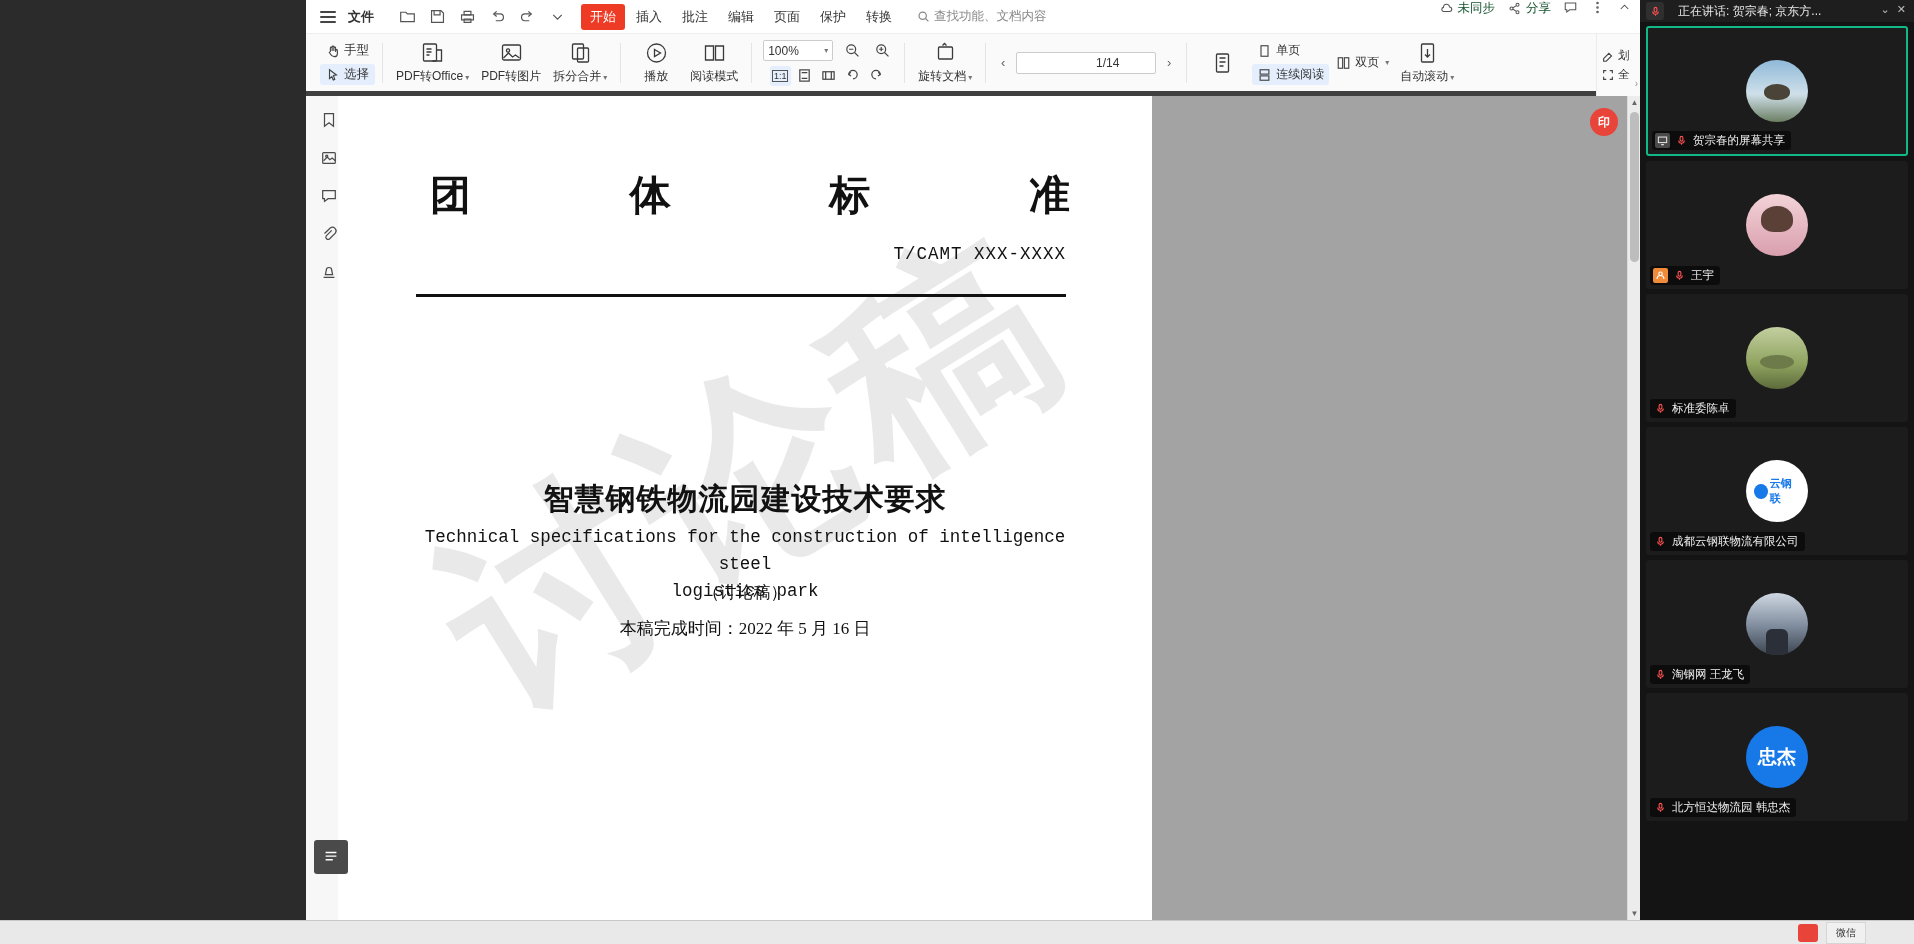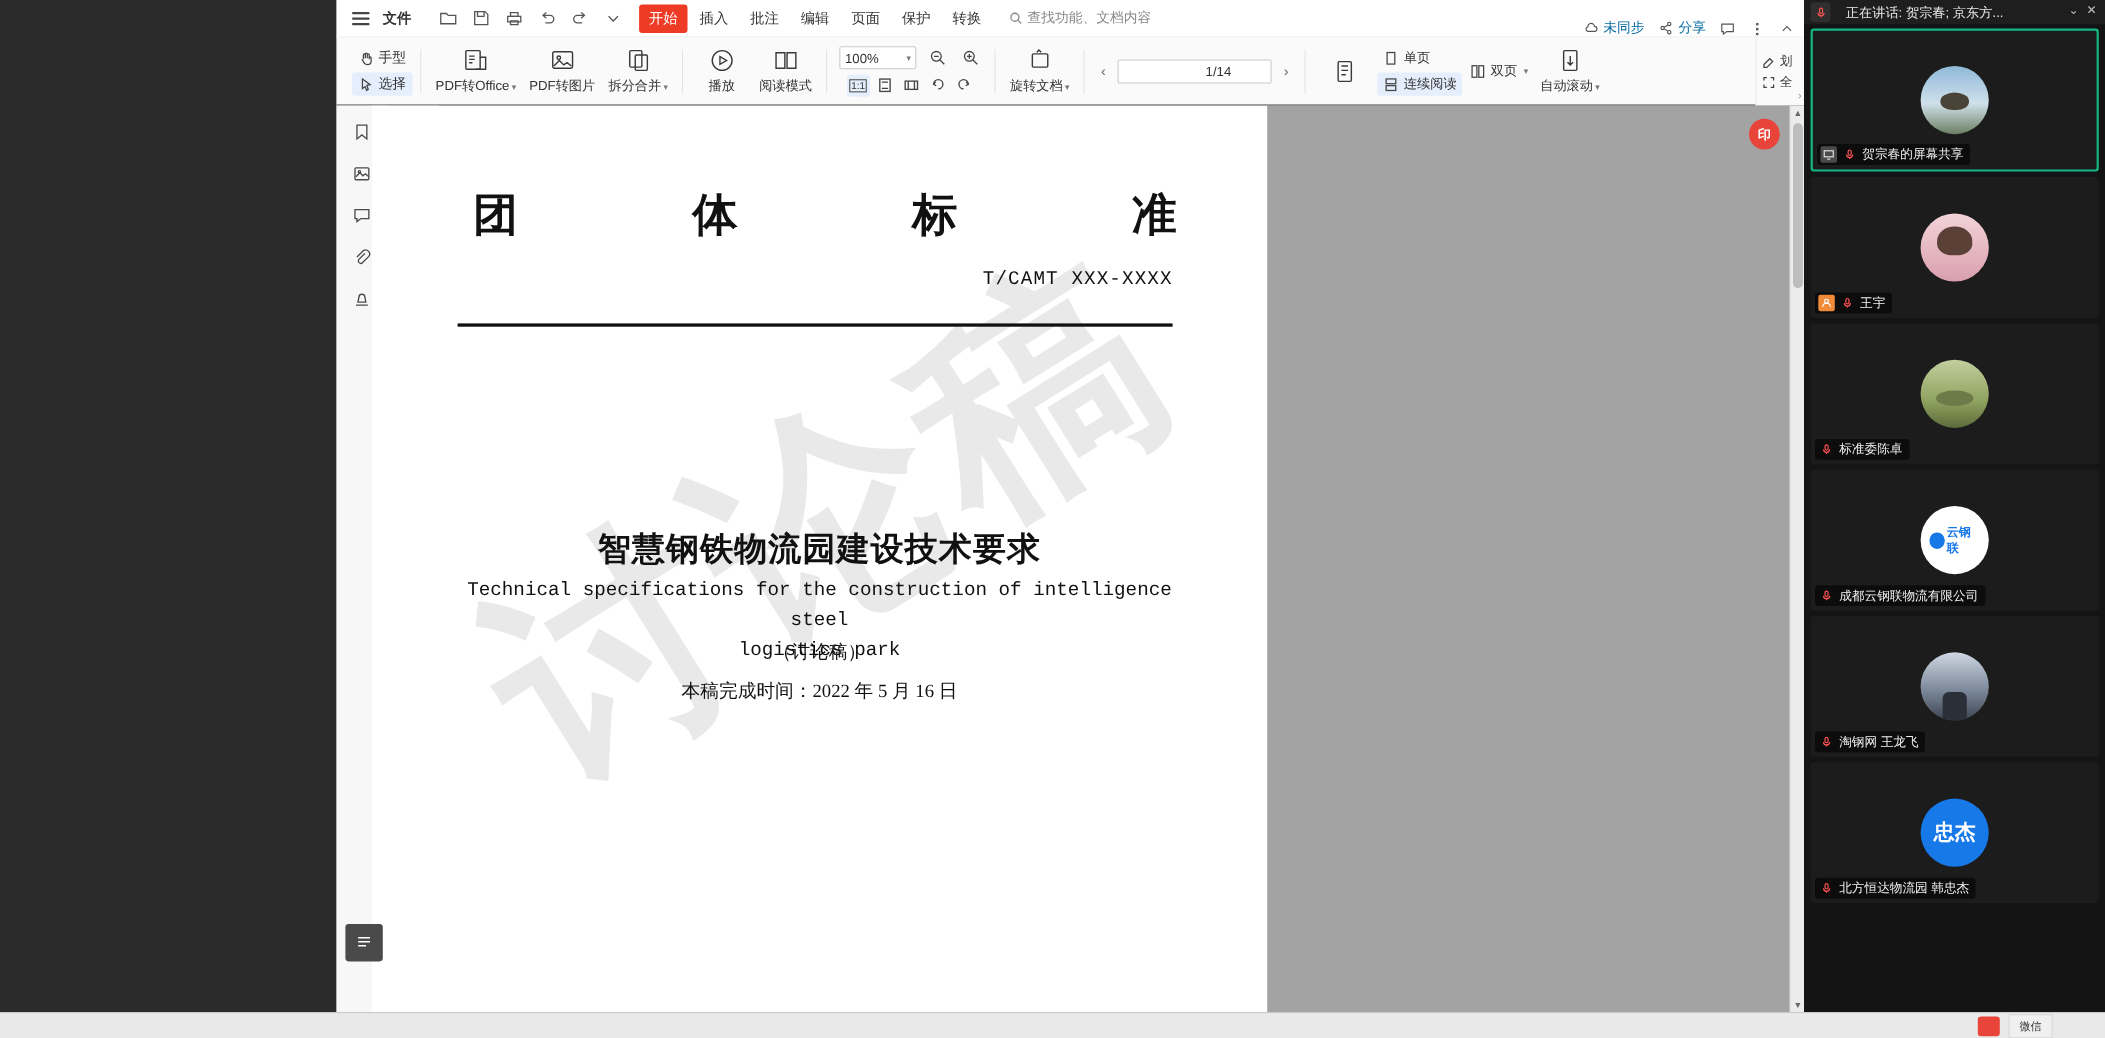--- a/index.html
+++ b/index.html
@@ -49,29 +49,29 @@
     white-space: nowrap;
   }
   .tab.active { background: #ee3b25; color: #fff; }
   .searchbox {
     display: flex; align-items: center; gap: 4px; margin-left: 16px;
     font-size: 12.5px; color: #888;
   }
   .searchbox svg { width: 13px; height: 13px; stroke: #888; fill: none; stroke-width: 1.5; }
   .mb-right {
     position: absolute; right: 8px; top: 0; height: 34px;
-    display: flex; align-items: flex-end; gap: 12px; font-size: 12.5px; color: #0369a1;
+    display: flex; align-items: flex-start; gap: 12px; font-size: 12.5px; color: #14532d;
   }
   .mb-right .item { display: flex; align-items: center; gap: 4px; }
   .mb-right svg { width: 15px; height: 15px; stroke: #555; fill: none; stroke-width: 1.4; }
 
   
   .ribbon {
     position: relative; height: 62px; background: #fafafa;
-    border-bottom: 1px solid #404040;
+    border-bottom: 5px solid #404040;
     display: flex; align-items: center; padding-left: 4px;
   }
   .rb-vsep { width: 1px; height: 40px; background: #e4e4e4; margin: 0 7px; }
 
   .handsel { display: flex; flex-direction: column; gap: 3px; margin-left: 10px; }
   .handsel .row {
     display: flex; align-items: center; gap: 4px; font-size: 12.5px; color: #333;
     padding: 2px 6px; border-radius: 3px;
   }
   .handsel .row.active { background: #e4eefc; }

